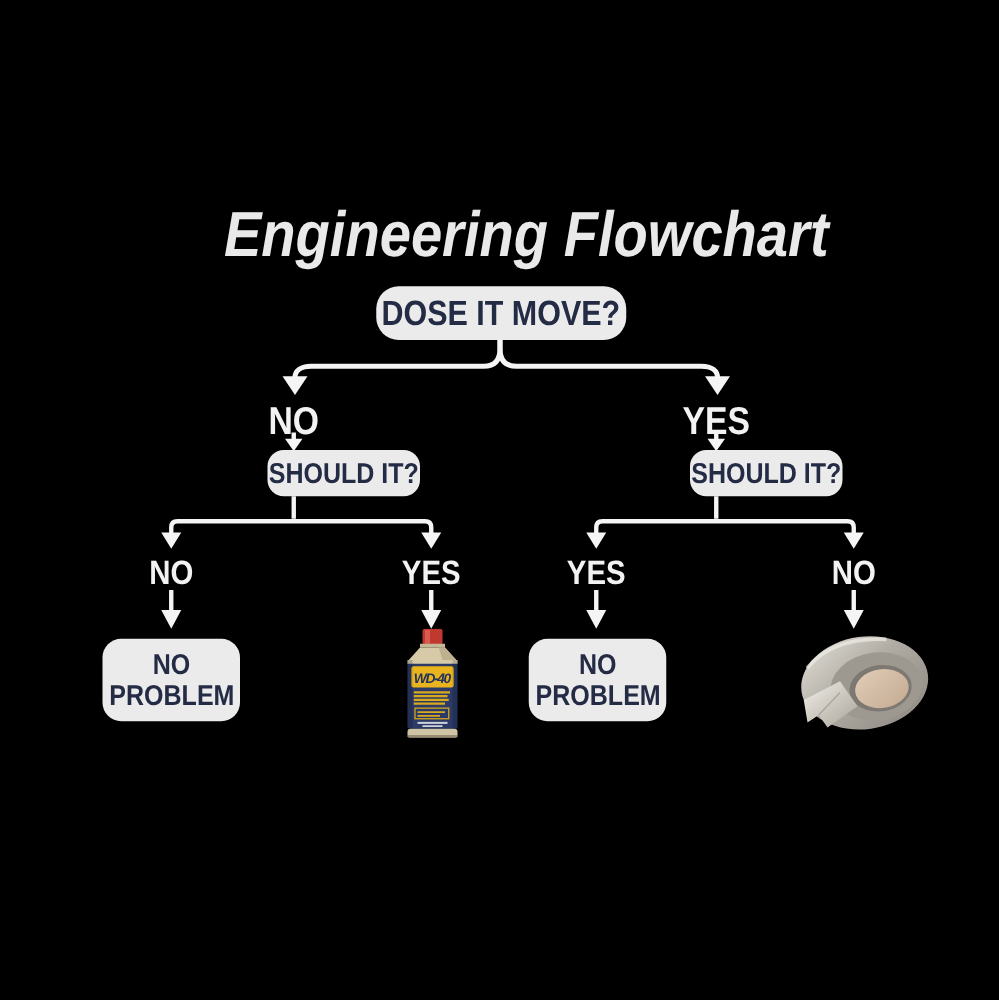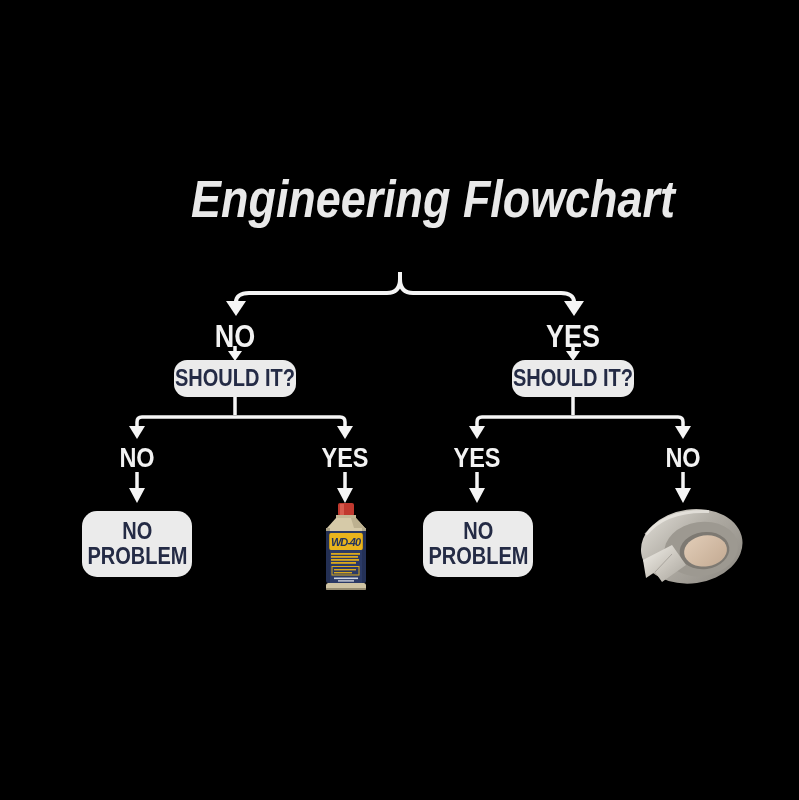--- a/index.html
+++ b/index.html
@@ -1,33 +1,33 @@
 <!DOCTYPE html>
 <html style="--background: #000000; --line: #f5f5f5; --node-bg: #ebebeb; --node-text: #242b45; --label-text: #f2f2f2; --title-text: #e9e9e9; --wd40-red: #c0392f; --wd40-yellow: #e9b41d; --wd40-blue: #2b3a66; --wd40-beige: #d6caa8; --tape-silver: #b0aca4; --tape-core: #d3bda6;"><head>
 <meta charset="utf-8">
 <style>
   html,body{margin:0;padding:0;background:#000;}
   body{width:799px;height:800px;position:relative;overflow:hidden;
        font-family:"Liberation Sans",sans-serif;}
   .canvas{position:absolute;inset:0;background:var(--background,#000);}
   .title{position:absolute;left:421px;top:160px;transform:translateX(-50%);
-         margin:12px;color:var(--title-text,#e9e9e9);font-size:51px;line-height:1.1;
+         margin:0;color:var(--title-text,#e9e9e9);font-size:51px;line-height:1.1;
          font-style:italic;font-weight:bold;white-space:nowrap;}
   .cond{display:inline-block;transform:scaleX(.87);transform-origin:center;}
   .title .cond{transform:scaleX(.88);}
   .wires{position:absolute;left:0;top:0;width:799px;height:800px;}
   .wires path{fill:none;stroke:var(--line,#f5f5f5);}
   .w4{stroke-width:4px;}
   .w3{stroke-width:3.5px;}
   .arrow{fill:var(--line,#f5f5f5);stroke:none;}
   .node{position:absolute;background:var(--node-bg,#ebebeb);color:var(--node-text,#242b45);
         display:flex;align-items:center;justify-content:center;
         font-weight:bold;white-space:nowrap;}
   .root-node{left:301px;top:229px;width:200px;height:43px;border-radius:18px;font-size:28px;}
-  .q-node{width:122px;height:37px;border-radius:13px;font-size:23px;top:360px;}
+  .q-node{width:122px;height:37px;border-radius:13px;font-size:23px;top:360px;margin-left:40px;}
   .q-left{left:174px;}
   .q-right{left:512px;}
   .outcome{width:110px;height:66px;border-radius:15px;top:511px;
            flex-direction:column;line-height:1.08;font-size:23px;text-align:center;}
   .out-left{left:82px;}
   .out-right{left:423px;}
   .blabel{position:absolute;transform:translateX(-50%);color:var(--label-text,#f2f2f2);
           font-weight:bold;white-space:nowrap;}
   .l1{font-size:31px;top:319px;}
   .l2{font-size:27px;top:443px;}
@@ -65,20 +65,23 @@
     <path class="w3" d="M137 472 L137 490"></path>
     <polygon class="arrow" points="129,488 145,488 137,503"></polygon>
     <path class="w3" d="M345 472 L345 490"></path>
     <polygon class="arrow" points="337,488 353,488 345,503"></polygon>
     <path class="w3" d="M477 472 L477 490"></path>
     <polygon class="arrow" points="469,488 485,488 477,503"></polygon>
     <path class="w3" d="M683 472 L683 490"></path>
     <polygon class="arrow" points="675,488 691,488 683,503"></polygon>
   </svg>
 
+  <div class="node root-node">
+    <span class="cond">DOSE IT MOVE?</span>
+  </div>
 
   <div class="blabel l1" style="left:235px;"><span class="cond">NO</span></div>
   <div class="blabel l1" style="left:573px;"><span class="cond">YES</span></div>
 
   <div class="node q-node q-left">
     <span class="cond">SHOULD IT?</span>
   </div>
   <div class="node q-node q-right">
     <span class="cond">SHOULD IT?</span>
   </div>

